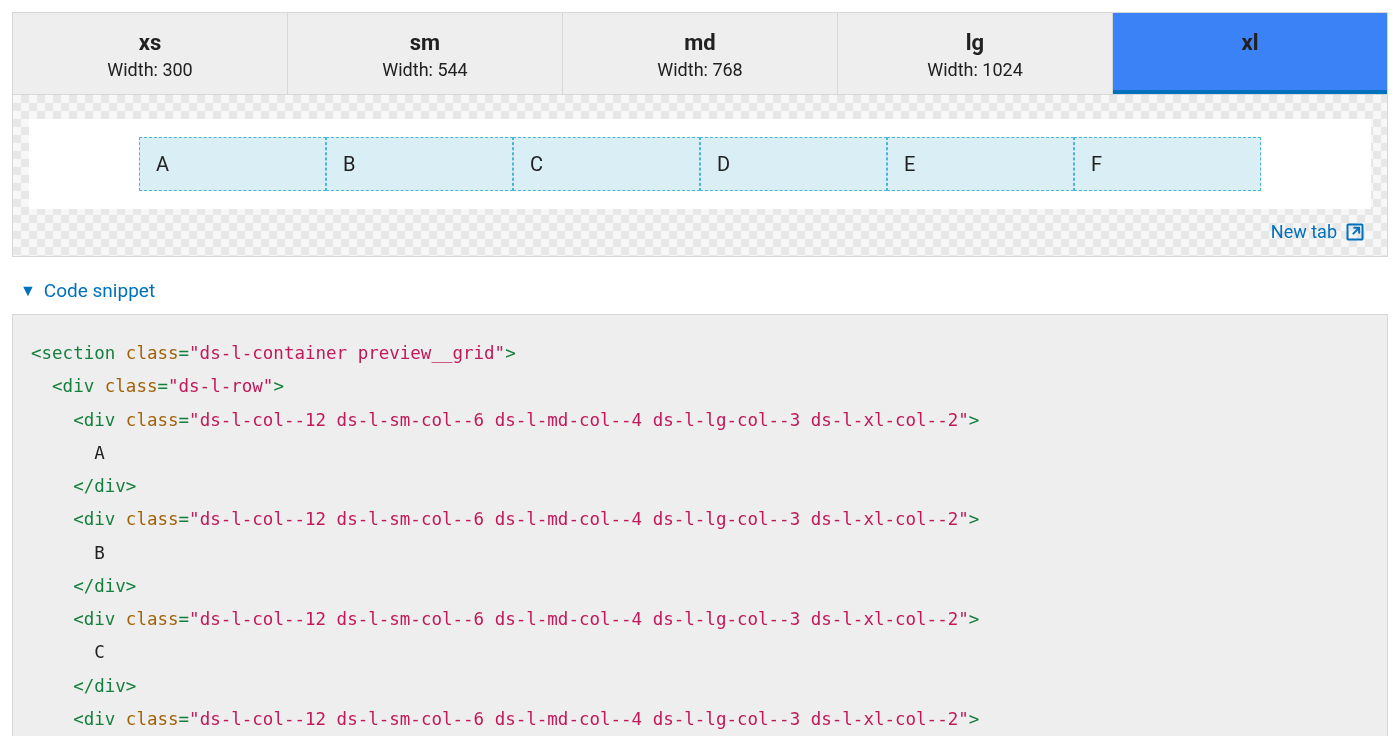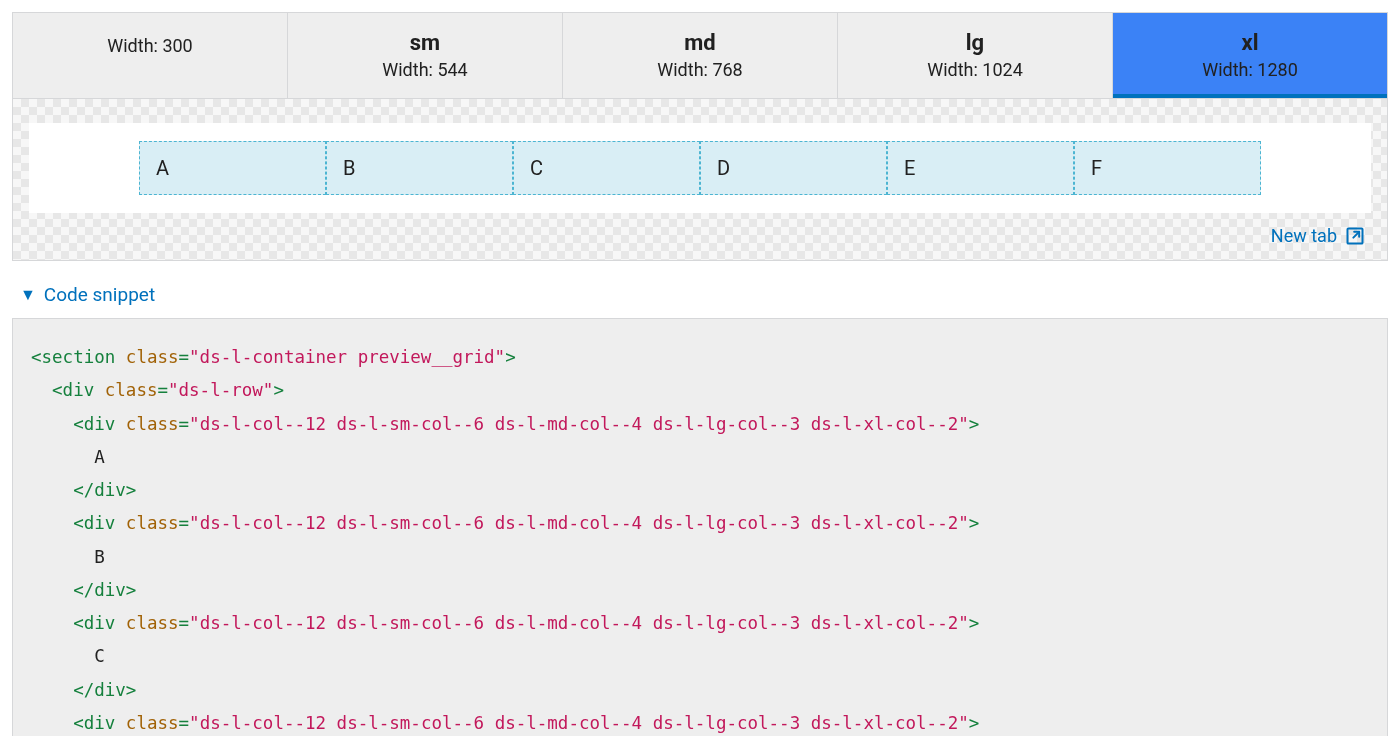--- a/index.html
+++ b/index.html
@@ -114,37 +114,37 @@
   .tok-text  { color: #212121; }
 </style>
 </head>
 <body>
 
 
 
 
 <div class="tabs">
   <div class="tab">
+    <div class="tab-label">xs</div>
     <div class="tab-sub">Width: 300</div>
   </div>
   <div class="tab">
     <div class="tab-label">sm</div>
     <div class="tab-sub">Width: 544</div>
   </div>
   <div class="tab">
     <div class="tab-label">md</div>
     <div class="tab-sub">Width: 768</div>
   </div>
   <div class="tab">
     <div class="tab-label">lg</div>
     <div class="tab-sub">Width: 1024</div>
   </div>
   <div class="tab active">
     <div class="tab-label">xl</div>
-    <div class="tab-sub">Width: 1280</div>
   </div>
 </div>
 
 
 <div class="preview-panel">
   <div class="preview-stage">
     <div class="grid-row">
       <div class="grid-col">A</div>
       <div class="grid-col">B</div>
       <div class="grid-col">C</div>

